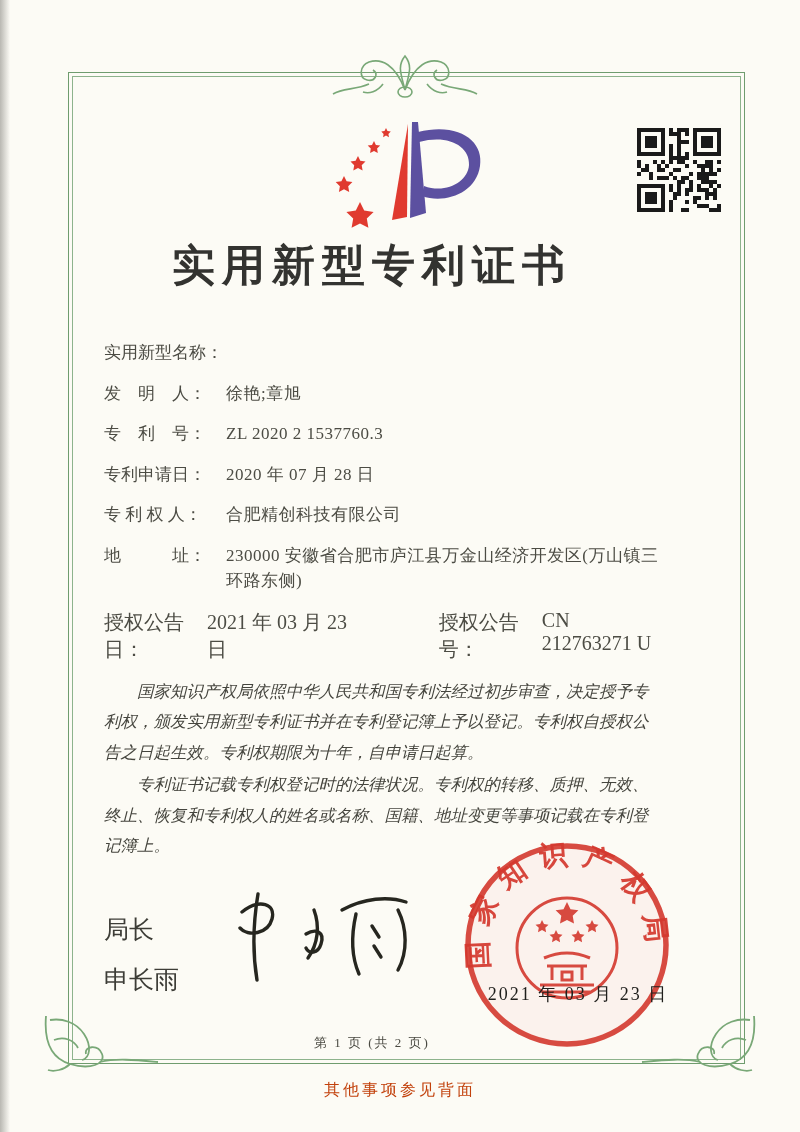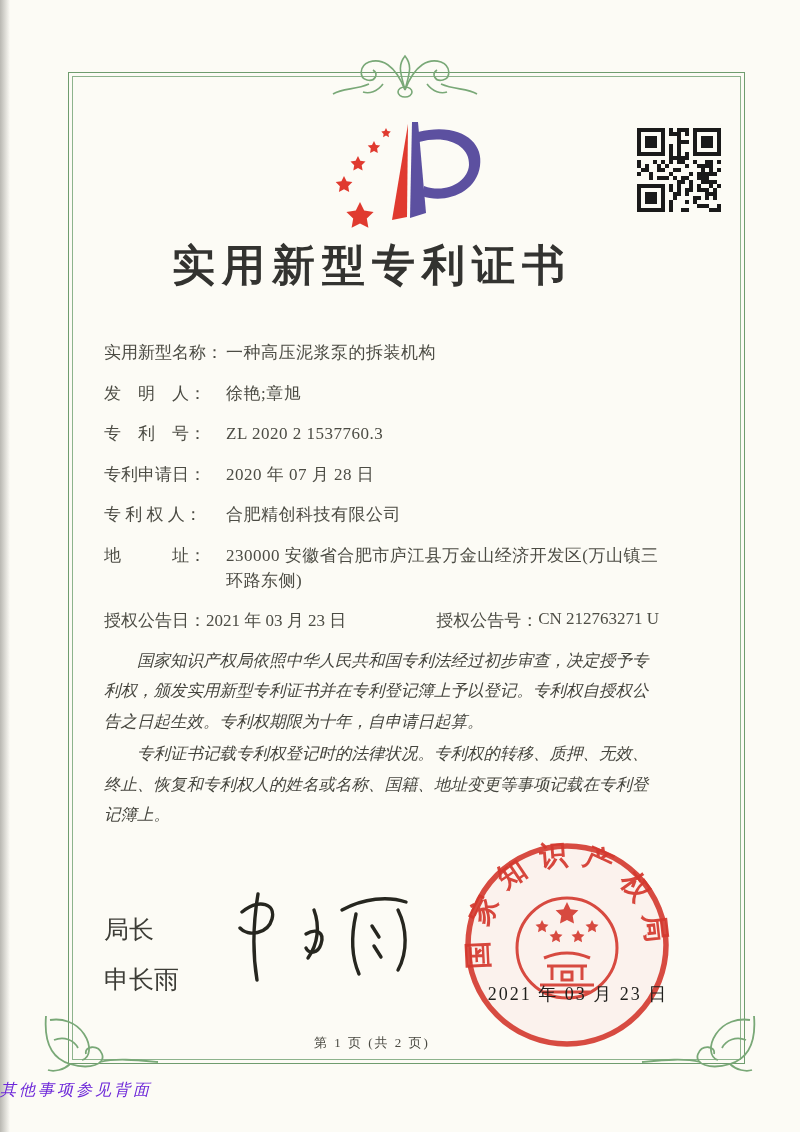--- a/index.html
+++ b/index.html
@@ -18,36 +18,36 @@
   
   .cert-no{position:absolute;left:104px;top:124px;font-size:17px;letter-spacing:3px;color:#4a4a42;}
   .logo{position:absolute;left:322px;top:110px;width:165px;height:128px;}
   .qr{position:absolute;left:637px;top:128px;width:84px;height:84px;}
   .title{position:absolute;left:0;right:56px;top:237px;text-align:center;
     font-size:43px;font-weight:700;letter-spacing:7px;color:#333330;}
   .content{position:absolute;left:104px;top:340px;width:560px;color:#4c4c44;}
   .field{display:flex;margin-bottom:15px;font-size:17px;line-height:1.5;}
   .flabel{flex:0 0 122px;white-space:nowrap;}
   .fvalue{flex:1;letter-spacing:0.5px;}
-  .grant-row{display:flex;font-size:17px;margin-bottom:4px;gap:28px;}
+  .grant-row{display:flex;font-size:20px;margin-bottom:4px;gap:28px;}
   .grant-row .pair{display:flex;}
   .grant-row .pair+.pair{margin-left:62px;}
   .paras{margin-top:14px;font-size:16.5px;line-height:1.85;color:#45453e;
     font-style:italic;}
   .paras p{margin:0 0 2px 0;text-indent:2em;}
   .sig-block{position:absolute;left:104px;top:904px;font-size:25px;color:#3d3d37;
     font-style:normal;line-height:2.0;font-family:"Liberation Sans","DejaVu Sans",sans-serif;}
   .sig-svg{position:absolute;left:222px;top:884px;}
   .seal{position:absolute;left:462px;top:840px;width:210px;height:210px;}
   .seal-date{position:absolute;left:468px;top:982px;width:220px;text-align:center;
     font-size:18px;letter-spacing:2px;color:#1f1f1c;}
   .page-num{position:absolute;left:0;right:56px;top:1034px;text-align:center;
     font-size:13px;color:#4a4a42;letter-spacing:2px;}
-  .back-note{position:absolute;left:0;right:0;top:1080px;text-align:left;
-    font-size:16px;color:#6d28d9;letter-spacing:3px;font-style:italic;}
+  .back-note{position:absolute;left:0;right:0;top:1080px;text-align:center;
+    font-size:16px;color:#c2410c;letter-spacing:3px;}
 </style>
 </head>
 <body>
 
 <div class="page">
   <div class="scan-edge"></div>
 
   <div class="frame">
     <div class="frame-inner"></div>
   </div>
@@ -225,21 +225,20 @@
         <rect x="4" y="60" width="20" height="20" fill="#fcfbf5"></rect>
         <rect x="8" y="64" width="12" height="12" fill="#1a1a1a"></rect>
       </svg>
   </div>
 
   <div class="title">实用新型专利证书</div>
 
   <div class="content">
     <div class="field">
       <span class="flabel">实用新型名称：</span>
-      <span class="fvalue">一种高压泥浆泵的拆装机构</span>
     </div>
     <div class="field">
       <span class="flabel">发　明　人：</span>
       <span class="fvalue">徐艳;章旭</span>
     </div>
     <div class="field">
       <span class="flabel">专　利　号：</span>
       <span class="fvalue">ZL 2020 2 1537760.3</span>
     </div>
     <div class="field">

